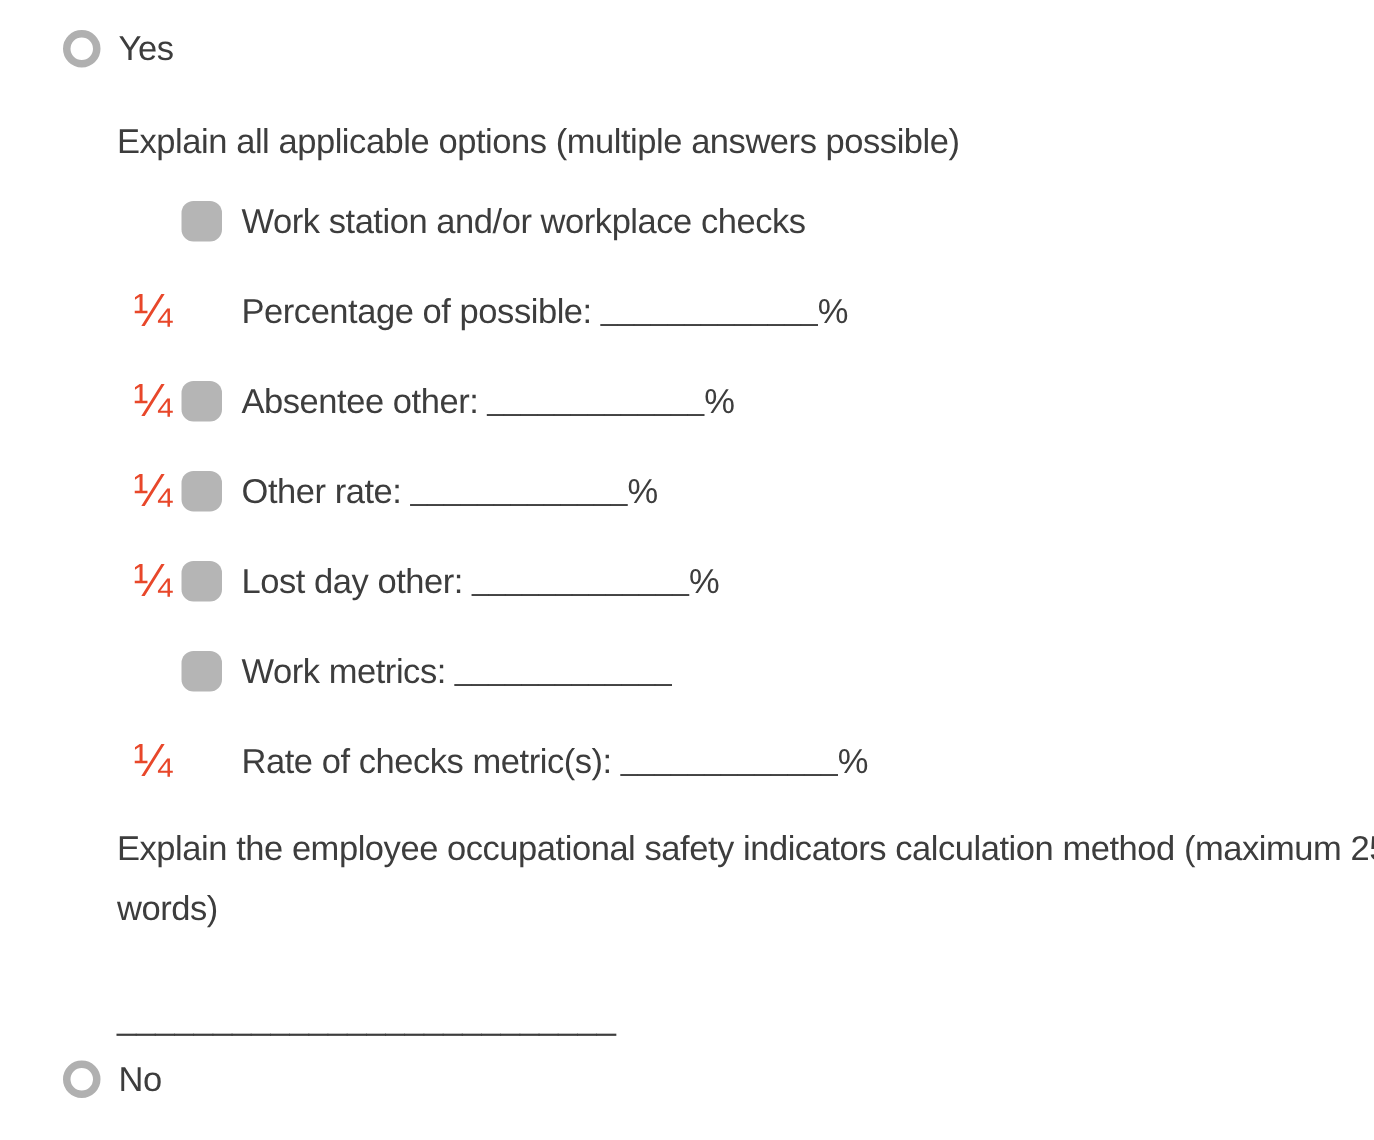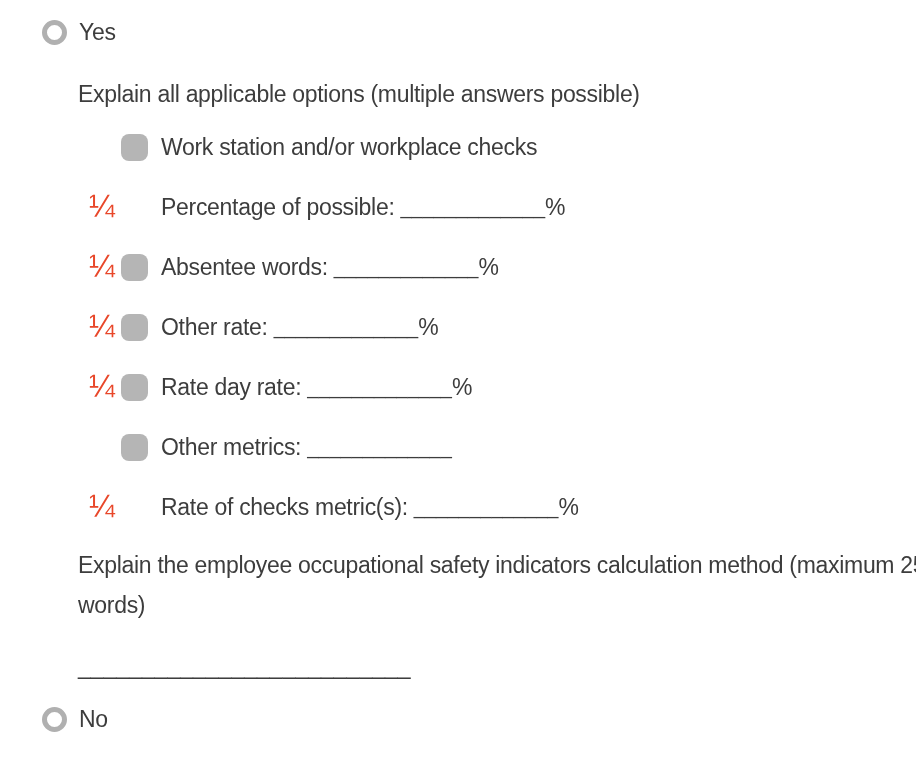--- a/index.html
+++ b/index.html
@@ -93,20 +93,21 @@
   }
   .suffix {
     margin-left: 0;
   }
   .answer-line {
     position: absolute;
     left: 78px;
     font-size: 23px;
     line-height: 28px;
     white-space: nowrap;
+    margin-top: 12px;
   }
 </style>
 </head>
 <body>
 
 <div class="form">
 
   <div class="radio-row" style="top:19px">
     <span class="radio"></span>
     <span class="radio-label">Yes</span>
@@ -128,51 +129,51 @@
     <span class="lbl">Percentage of possible:</span>
     <span class="blank">_____________</span>
     <span class="lbl suffix">%</span>
   </div>
 
   <div class="opt-row" style="top:253px">
     <span class="w-slot">¼</span>
     <span class="c-slot">
       <span class="checkbox"></span>
     </span>
-    <span class="lbl">Absentee words:</span>
+    <span class="lbl">Absentee other:</span>
     <span class="blank">_____________</span>
     <span class="lbl suffix">%</span>
   </div>
 
   <div class="opt-row" style="top:313px">
     <span class="w-slot">¼</span>
     <span class="c-slot">
       <span class="checkbox"></span>
     </span>
     <span class="lbl">Other rate:</span>
     <span class="blank">_____________</span>
     <span class="lbl suffix">%</span>
   </div>
 
   <div class="opt-row" style="top:373px">
     <span class="w-slot">¼</span>
     <span class="c-slot">
       <span class="checkbox"></span>
     </span>
-    <span class="lbl">Rate day rate:</span>
+    <span class="lbl">Lost day other:</span>
     <span class="blank">_____________</span>
     <span class="lbl suffix">%</span>
   </div>
 
   <div class="opt-row" style="top:433px">
     <span class="w-slot"></span>
     <span class="c-slot">
       <span class="checkbox"></span>
     </span>
-    <span class="lbl">Other metrics:</span>
+    <span class="lbl">Work metrics:</span>
     <span class="blank">_____________</span>
   </div>
 
   <div class="opt-row" style="top:493px">
     <span class="w-slot">¼</span>
     <span class="c-slot"></span>
     <span class="lbl">Rate of checks metric(s):</span>
     <span class="blank">_____________</span>
     <span class="lbl suffix">%</span>
   </div>

